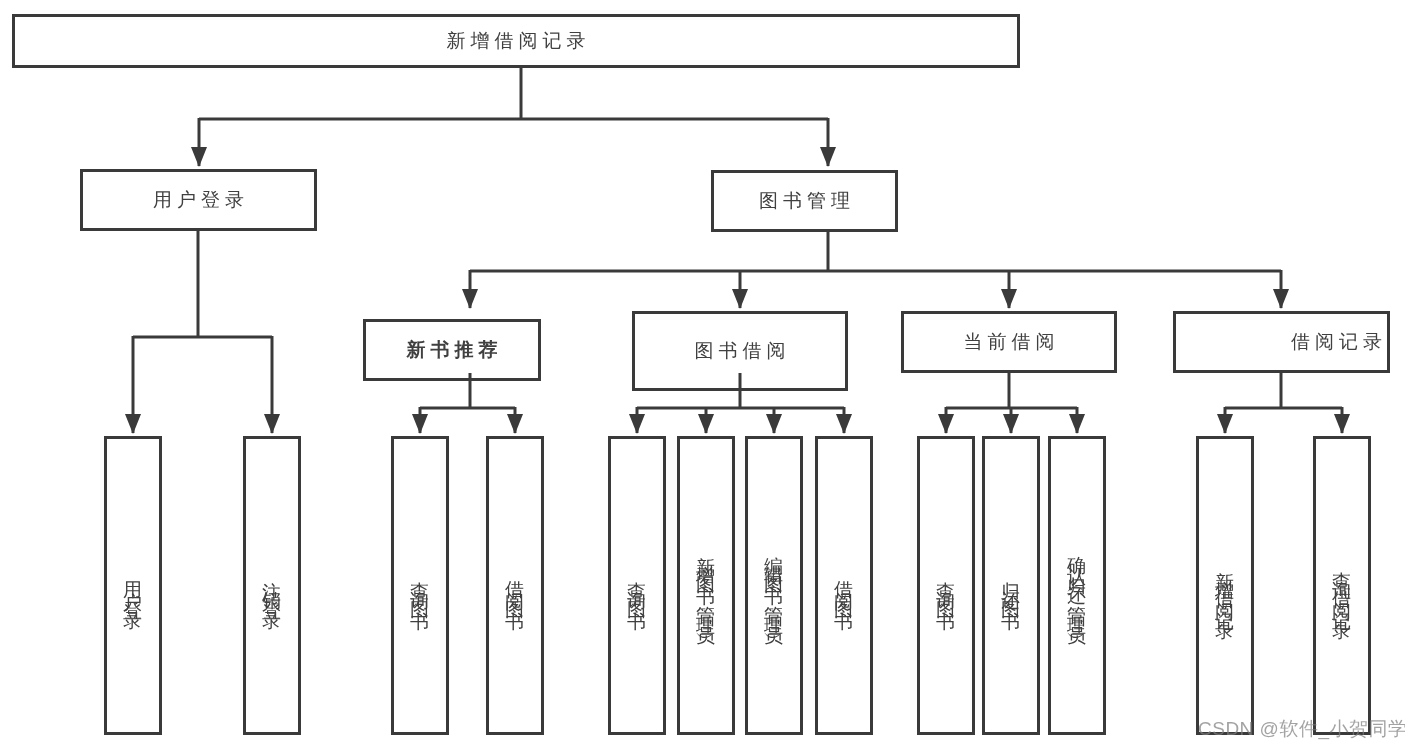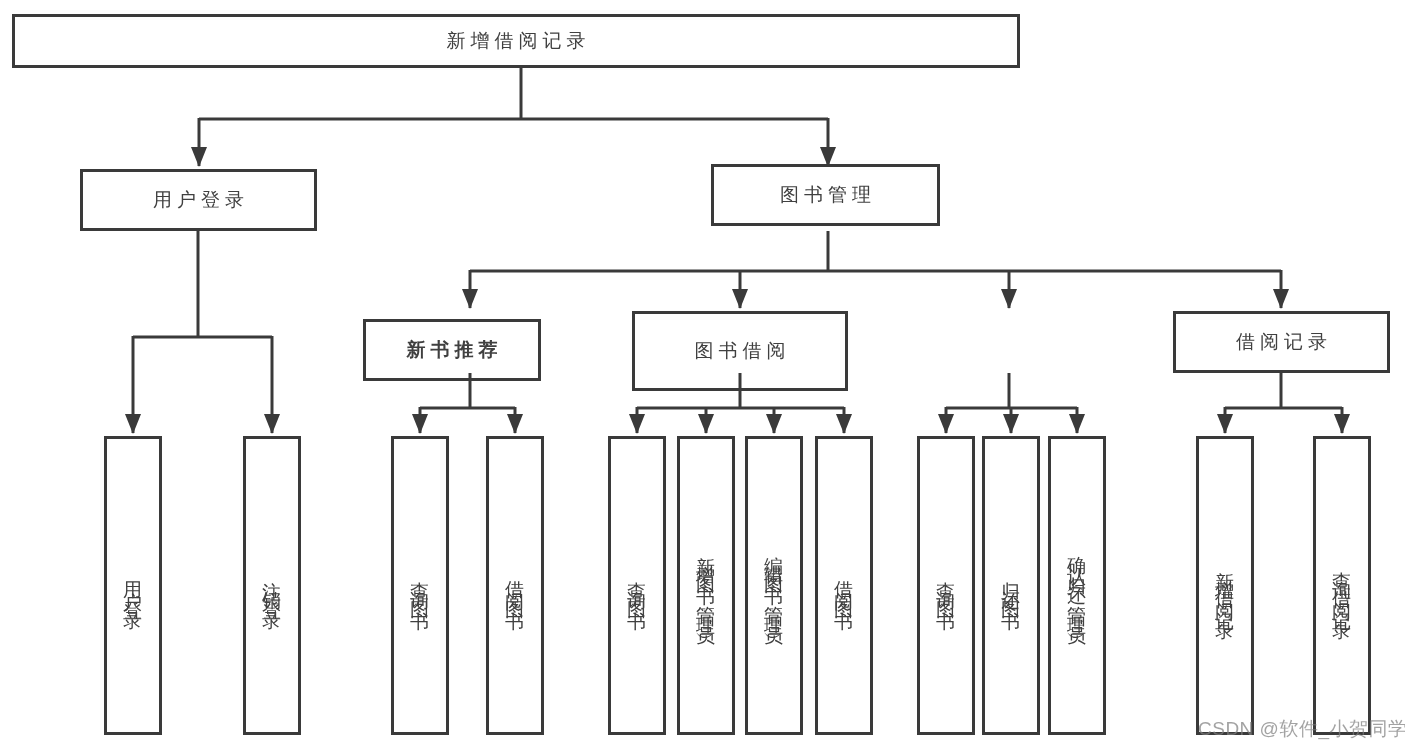--- a/index.html
+++ b/index.html
@@ -48,25 +48,25 @@
     width:215px;
     font-size:19px;
     color:rgba(128,128,128,0.72);
     white-space:nowrap;
     z-index:3;
     letter-spacing:0.5px;
   }
   
   #n-root   {left:12px;  top:14px;  width:1008px; height:54px;}
   #n-login  {left:80px;  top:169px; width:237px;  height:62px;}
-  #n-mgmt   {left:711px; top:164px; width:229px;  height:62px;text-align:center;}
+  #n-mgmt   {left:711px; top:170px; width:187px;  height:62px;text-align:center;}
   #n-newrec {left:363px; top:319px; width:178px;  height:62px;font-weight:bold;}
   #n-borrow {left:632px; top:311px; width:216px;  height:80px;}
   #n-current{left:901px; top:311px; width:216px;  height:62px;}
-  #n-records{left:1173px;top:311px; width:217px;  height:62px;}
+  #n-records{left:1173px;top:311px; width:217px;  height:62px;justify-content:flex-end;}
   
   #v-login-user {left:104px;}
   #v-login-out  {left:243px;}
   #v-nr-query   {left:391px;}
   #v-nr-borrow  {left:486px;}
   #v-bb-query   {left:608px;}
   #v-bb-add     {left:677px;}
   #v-bb-edit    {left:745px;}
   #v-bb-borrow  {left:815px;}
   #v-cb-query   {left:917px;}
@@ -140,20 +140,23 @@
   <div class="node hnode" id="n-mgmt">
     <span>图书管理</span>
   </div>
 
   <div class="node hnode" id="n-newrec">
     <span>新书推荐</span>
   </div>
   <div class="node hnode" id="n-borrow">
     <span>图书借阅</span>
   </div>
+  <div class="node hnode" id="n-current">
+    <span>当前借阅</span>
+  </div>
   <div class="node hnode" id="n-records">
     <span>借阅记录</span>
   </div>
 
   <div class="node vnode" id="v-login-user">
     <span class="vtext">用户登录</span>
   </div>
   <div class="node vnode" id="v-login-out">
     <span class="vtext">注销登录</span>
   </div>

